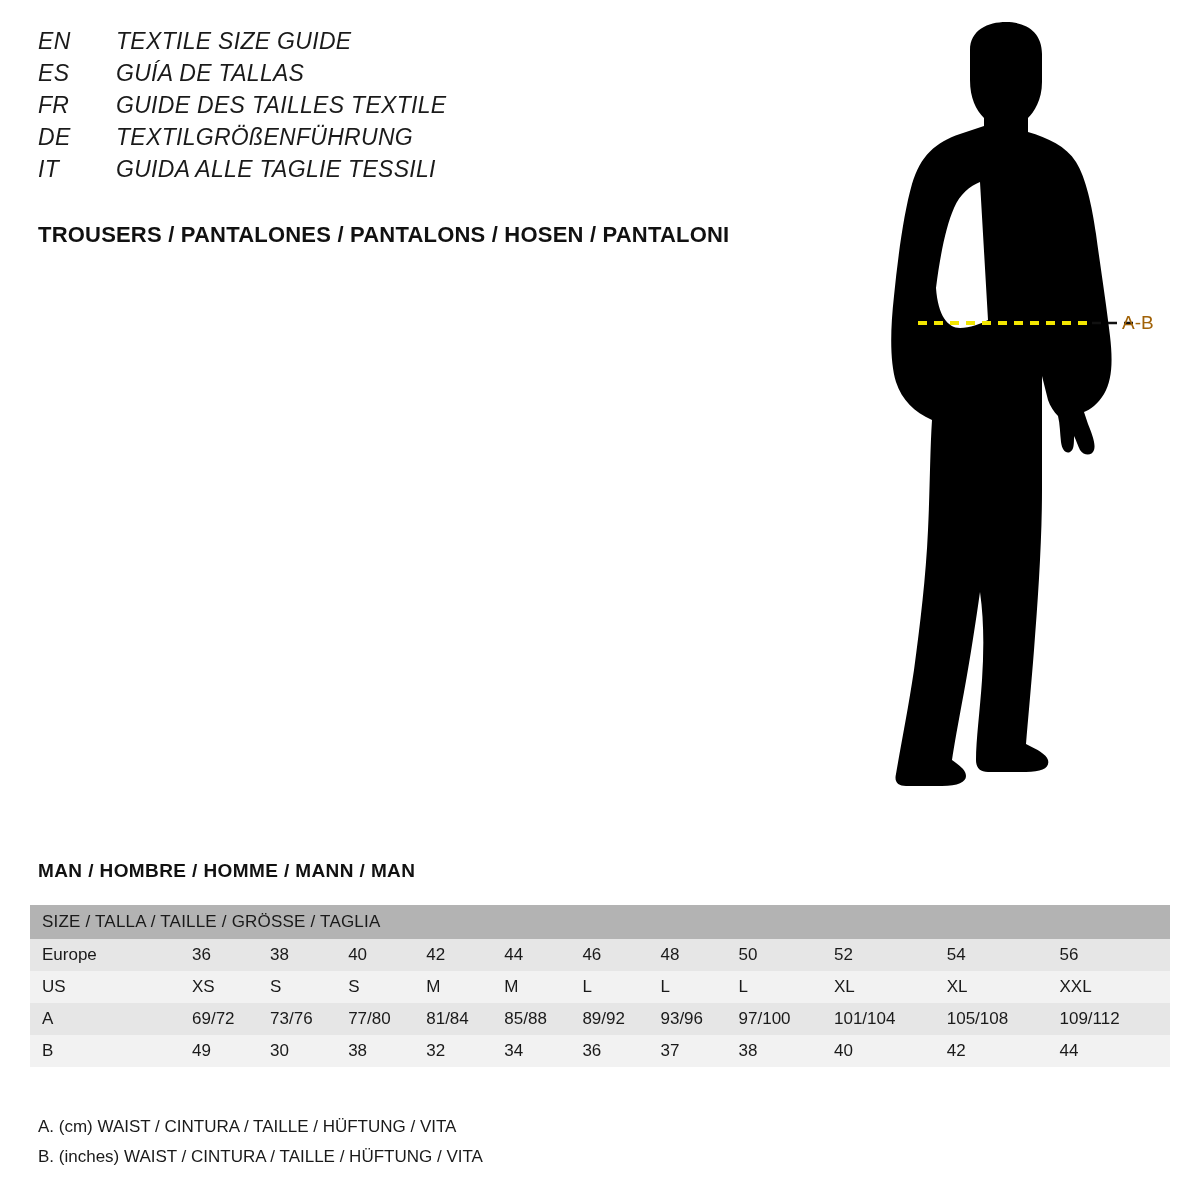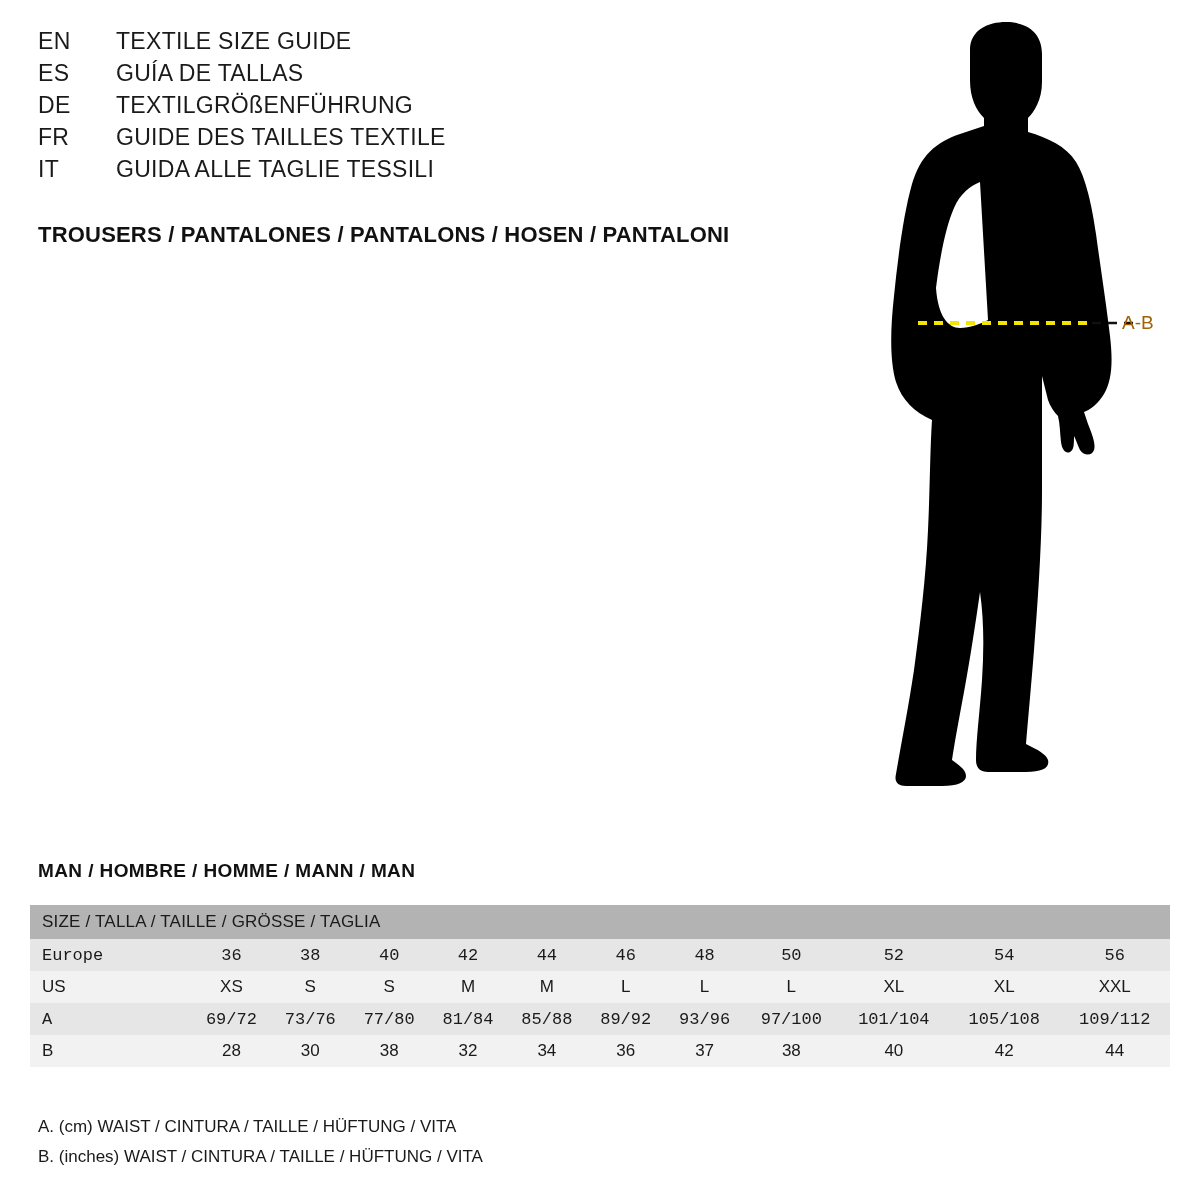--- a/index.html
+++ b/index.html
@@ -15,20 +15,21 @@
     position: relative;
     overflow: hidden;
   }
 
   
   .lang-block {
     position: absolute;
     left: 38px;
     top: 28px;
     width: 780px;
+    font-style: italic;
   }
   .lang-row {
     display: flex;
     align-items: baseline;
     height: 32px;
   }
   .lang-code {
     width: 78px;
     font-size: 23px;
     letter-spacing: 0.3px;
@@ -83,34 +84,33 @@
     position: absolute;
     left: 30px;
     top: 905px;
     width: 1140px;
     border-collapse: collapse;
     font-size: 17px;
   }
   .size-table th, .size-table td {
     padding: 0;
     height: 32px;
-    text-align: center;
     font-weight: normal;
     color: #1a1a1a;
   }
   .size-table thead th {
     background: #b3b3b3;
     text-align: left;
     padding-left: 12px;
     font-size: 17px;
     font-weight: normal;
     letter-spacing: 0.2px;
     height: 34px;
   }
-  .size-table tbody tr.odd td { background: #e6e6e6; font-family: Liberation Mono, monospace; }
+  .size-table tbody tr.odd td { background: #e6e6e6; }
   .size-table tbody tr.even td { background: #f2f2f2; }
   .size-table td.rowlabel {
     text-align: left;
     padding-left: 12px;
     width: 150px;
   }
 
   .footnotes {
     position: absolute;
     left: 38px;
@@ -127,26 +127,26 @@
 <div class="lang-block">
   <div class="lang-row">
     <span class="lang-code">EN</span>
     <span class="lang-text">TEXTILE SIZE GUIDE</span>
   </div>
   <div class="lang-row">
     <span class="lang-code">ES</span>
     <span class="lang-text">GUÍA DE TALLAS</span>
   </div>
   <div class="lang-row">
+    <span class="lang-code">FR</span>
+    <span class="lang-text">GUIDE DES TAILLES TEXTILE</span>
+  </div>
+  <div class="lang-row">
     <span class="lang-code">DE</span>
     <span class="lang-text">TEXTILGRÖßENFÜHRUNG</span>
-  </div>
-  <div class="lang-row">
-    <span class="lang-code">FR</span>
-    <span class="lang-text">GUIDE DES TAILLES TEXTILE</span>
   </div>
   <div class="lang-row">
     <span class="lang-code">IT</span>
     <span class="lang-text">GUIDA ALLE TAGLIE TESSILI</span>
   </div>
 </div>
 
 <div class="garment-title">TROUSERS / PANTALONES / PANTALONS / HOSEN / PANTALONI</div>
 
 <div class="figure-wrap">
@@ -265,21 +265,21 @@
       <td>85/88</td>
       <td>89/92</td>
       <td>93/96</td>
       <td>97/100</td>
       <td>101/104</td>
       <td>105/108</td>
       <td>109/112</td>
     </tr>
     <tr class="even">
       <td class="rowlabel">B</td>
-      <td>28</td>
+      <td>49</td>
       <td>30</td>
       <td>38</td>
       <td>32</td>
       <td>34</td>
       <td>36</td>
       <td>37</td>
       <td>38</td>
       <td>40</td>
       <td>42</td>
       <td>44</td>

